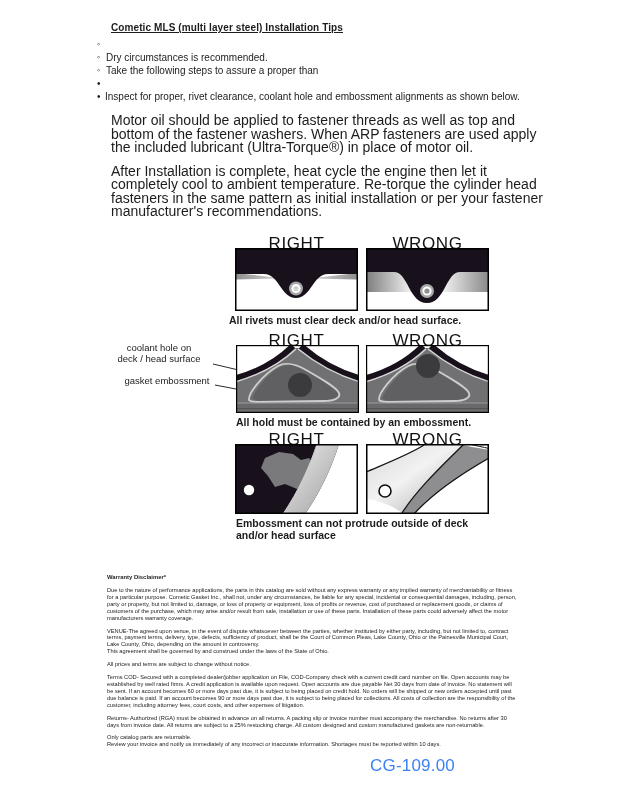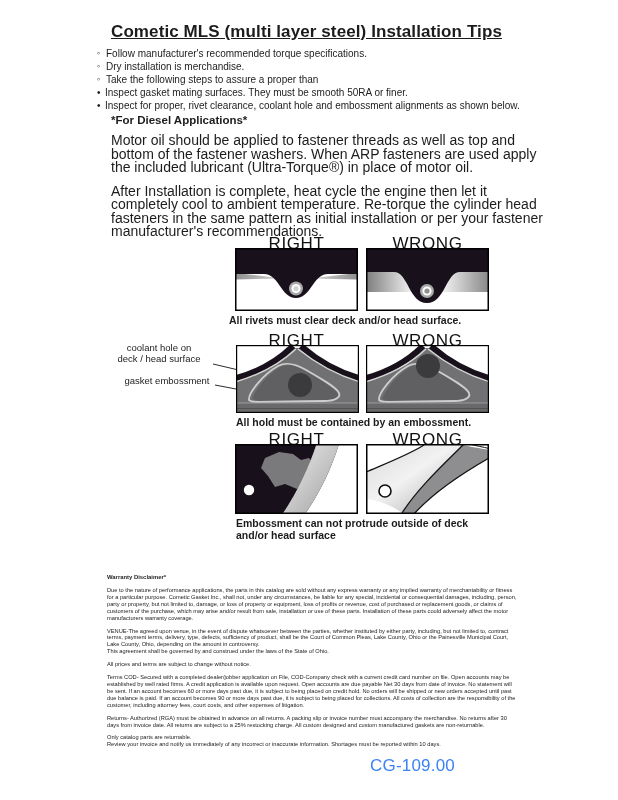--- a/index.html
+++ b/index.html
@@ -3,21 +3,21 @@
 <meta charset="utf-8">
 <style>
   html,body{margin:0;padding:0;background:#888;}
   .page{
     position:relative;width:618px;height:800px;background:#ffffff;
     font-family:"Liberation Sans", sans-serif;color:#1c1c1c;overflow:hidden;
     margin:0 auto;
   }
   
   .intro{position:absolute;left:97px;top:22px;width:440px;}
-  .doc-title{margin:0 0 5px 14px;font-size:17px;font-weight:bold;text-decoration:underline;letter-spacing:.1px;}
+  .doc-title{margin:0 0 5px 14px;font-size:10px;font-weight:bold;text-decoration:underline;letter-spacing:.1px;}
   ul.plain{list-style:none;margin:0;padding:0;}
   .b-row{display:flex;align-items:flex-start;font-size:10px;line-height:13px;}
   .b-marker{width:9px;flex:0 0 9px;text-align:left;font-size:9px;position:relative;top:-0.5px;}
   .sub{margin-left:23px;}
   .sub .b-marker{width:8px;flex:0 0 8px;font-size:10px;top:0;}
   
   .diesel{position:absolute;left:111px;top:114px;width:440px;}
   .diesel-h{margin:0 0 8px 0;font-size:11.5px;font-weight:bold;}
   .diesel p{margin:0 0 10px 0;font-size:14px;line-height:13.5px;width:432px;}
   .diesel .note{margin-top:3px;}
@@ -36,45 +36,42 @@
 </head>
 <body>
 
 <div class="page">
 
   <div class="intro">
     <h1 class="doc-title">Cometic MLS (multi layer steel) Installation Tips</h1>
     <ul class="plain">
       <li class="b-row">
         <span class="b-marker">◦</span>
-        <span>Follow manufacturer's recommended torque specifications.</span>
       </li>
       <li class="b-row">
         <span class="b-marker">◦</span>
-        <span>Dry installation is merchandise.</span>
+        <span>Dry circumstances is recommended.</span>
       </li>
       <li class="b-row">
         <span class="b-marker">◦</span>
         <span>Take the following steps to assure a proper than</span>
       </li>
     </ul>
     <ul class="plain sub">
       <li class="b-row">
         <span class="b-marker">•</span>
-        <span>Inspect gasket mating surfaces.  They must be smooth 50RA or finer.</span>
       </li>
       <li class="b-row">
         <span class="b-marker">•</span>
         <span>Inspect for proper, rivet clearance, coolant hole and embossment alignments as shown below.</span>
       </li>
     </ul>
   </div>
 
   <div class="diesel">
-    <h2 class="diesel-h">*For Diesel Applications*</h2>
     <p>Motor oil should be applied to fastener threads as well as top and bottom of the fastener washers. When ARP fasteners are used apply the included lubricant (Ultra-Torque®) in place of motor oil.</p>
     <p>After Installation is complete, heat cycle the engine then let it completely cool to ambient temperature. Re-torque the cylinder head fasteners in the same pattern as initial installation or per your fastener manufacturer's recommendations.</p>
   </div>
 
   <div class="dlabel" style="left:235px;top:234px;">RIGHT</div>
   <div class="dlabel" style="left:366px;top:234px;">WRONG</div>
 
   <svg class="dbox" style="left:235px;top:248px;" viewBox="0 0 123 63">
     <defs>
       <linearGradient id="w1l" x1="0" y1="0" x2="1" y2="0">

